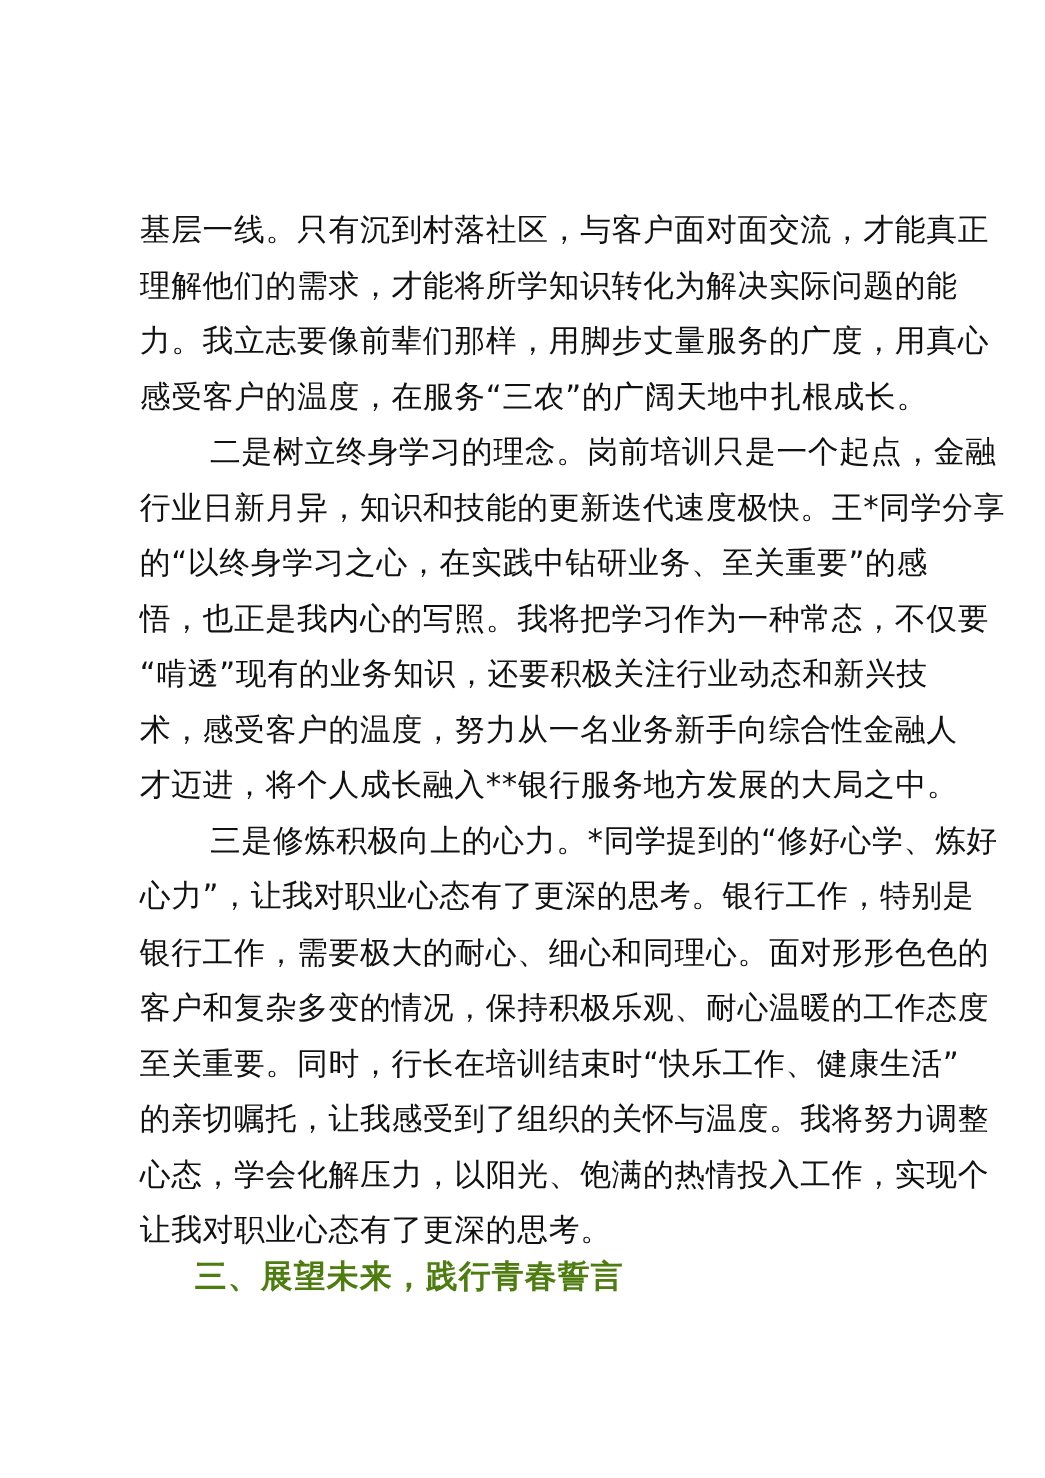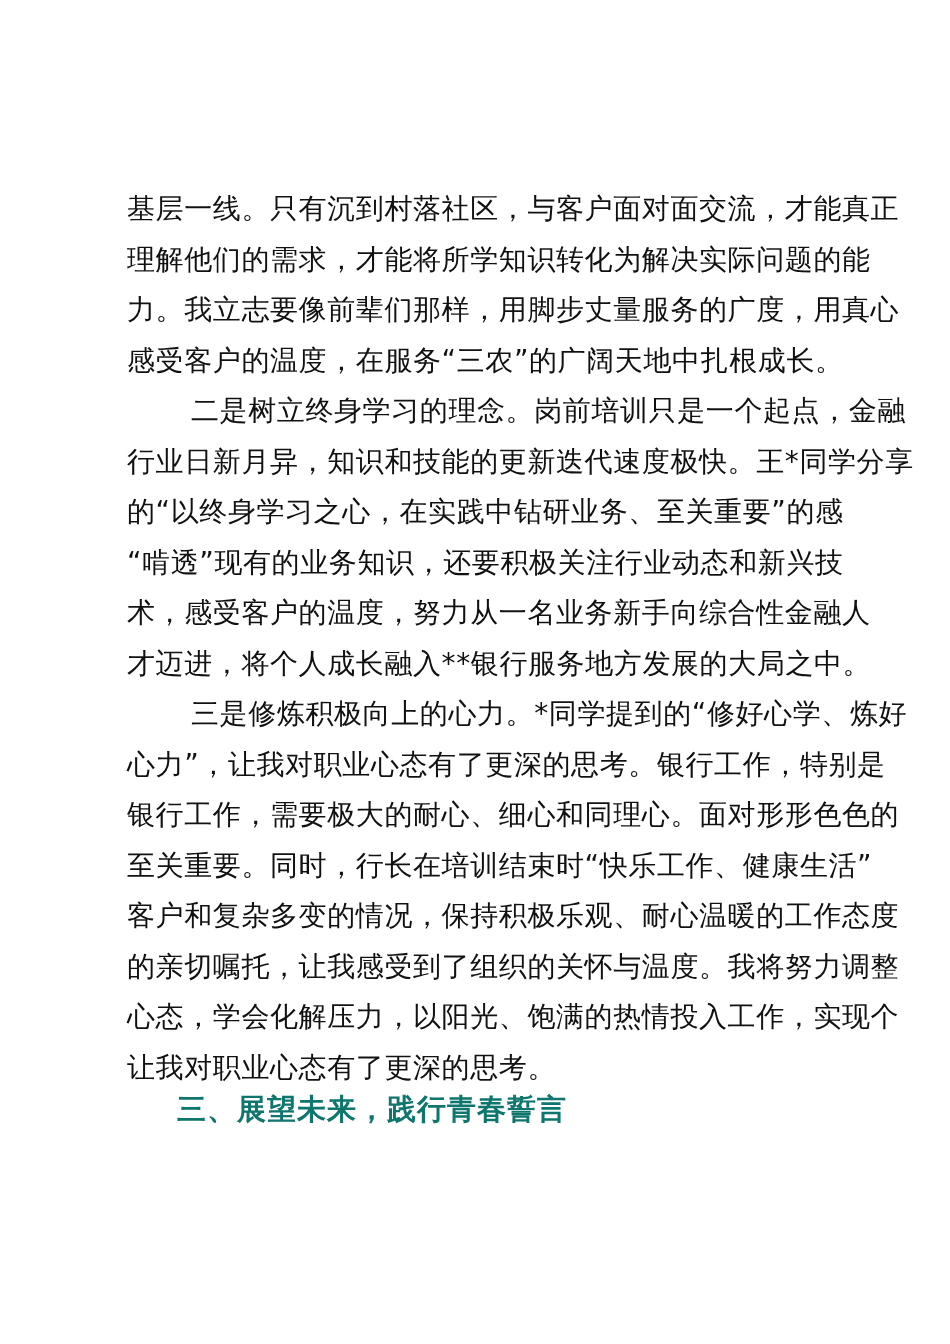--- a/index.html
+++ b/index.html
@@ -38,50 +38,51 @@
     .line.last {
       text-align-last: left;
     }
     .heading {
       margin: 0;
       margin-top: -6px;
       font-size: 29px;
       line-height: 44px;
       padding-left: 50px;
       letter-spacing: 1px;
-      color: #0f766e;
+      color: #4d7c0f;
     }
   </style>
 </head>
 <body>
 
 <div class="page">
 
   <p class="para">
     <span class="line">基层一线。只有沉到村落社区，与客户面对面交流，才能真正</span>
     <span class="line">理解他们的需求，才能将所学知识转化为解决实际问题的能</span>
     <span class="line">力。我立志要像前辈们那样，用脚步丈量服务的广度，用真心</span>
     <span class="line last">感受客户的温度，在服务“三农”的广阔天地中扎根成长。</span>
   </p>
 
   <p class="para">
     <span class="line" style="padding-left:64px">二是树立终身学习的理念。岗前培训只是一个起点，金融</span>
     <span class="line">行业日新月异，知识和技能的更新迭代速度极快。王*同学分享</span>
     <span class="line">的“以终身学习之心，在实践中钻研业务、至关重要”的感</span>
+    <span class="line">悟，也正是我内心的写照。我将把学习作为一种常态，不仅要</span>
     <span class="line">“啃透”现有的业务知识，还要积极关注行业动态和新兴技</span>
     <span class="line">术，感受客户的温度，努力从一名业务新手向综合性金融人</span>
     <span class="line last">才迈进，将个人成长融入**银行服务地方发展的大局之中。</span>
   </p>
 
   <p class="para">
     <span class="line" style="padding-left:64px">三是修炼积极向上的心力。*同学提到的“修好心学、炼好</span>
     <span class="line">心力”，让我对职业心态有了更深的思考。银行工作，特别是</span>
     <span class="line">银行工作，需要极大的耐心、细心和同理心。面对形形色色的</span>
+    <span class="line">客户和复杂多变的情况，保持积极乐观、耐心温暖的工作态度</span>
     <span class="line">至关重要。同时，行长在培训结束时“快乐工作、健康生活”</span>
-    <span class="line">客户和复杂多变的情况，保持积极乐观、耐心温暖的工作态度</span>
     <span class="line">的亲切嘱托，让我感受到了组织的关怀与温度。我将努力调整</span>
     <span class="line">心态，学会化解压力，以阳光、饱满的热情投入工作，实现个</span>
     <span class="line last">让我对职业心态有了更深的思考。</span>
   </p>
 
   <h2 class="heading">三、展望未来，践行青春誓言</h2>
 
 </div>
 
 </body></html>

